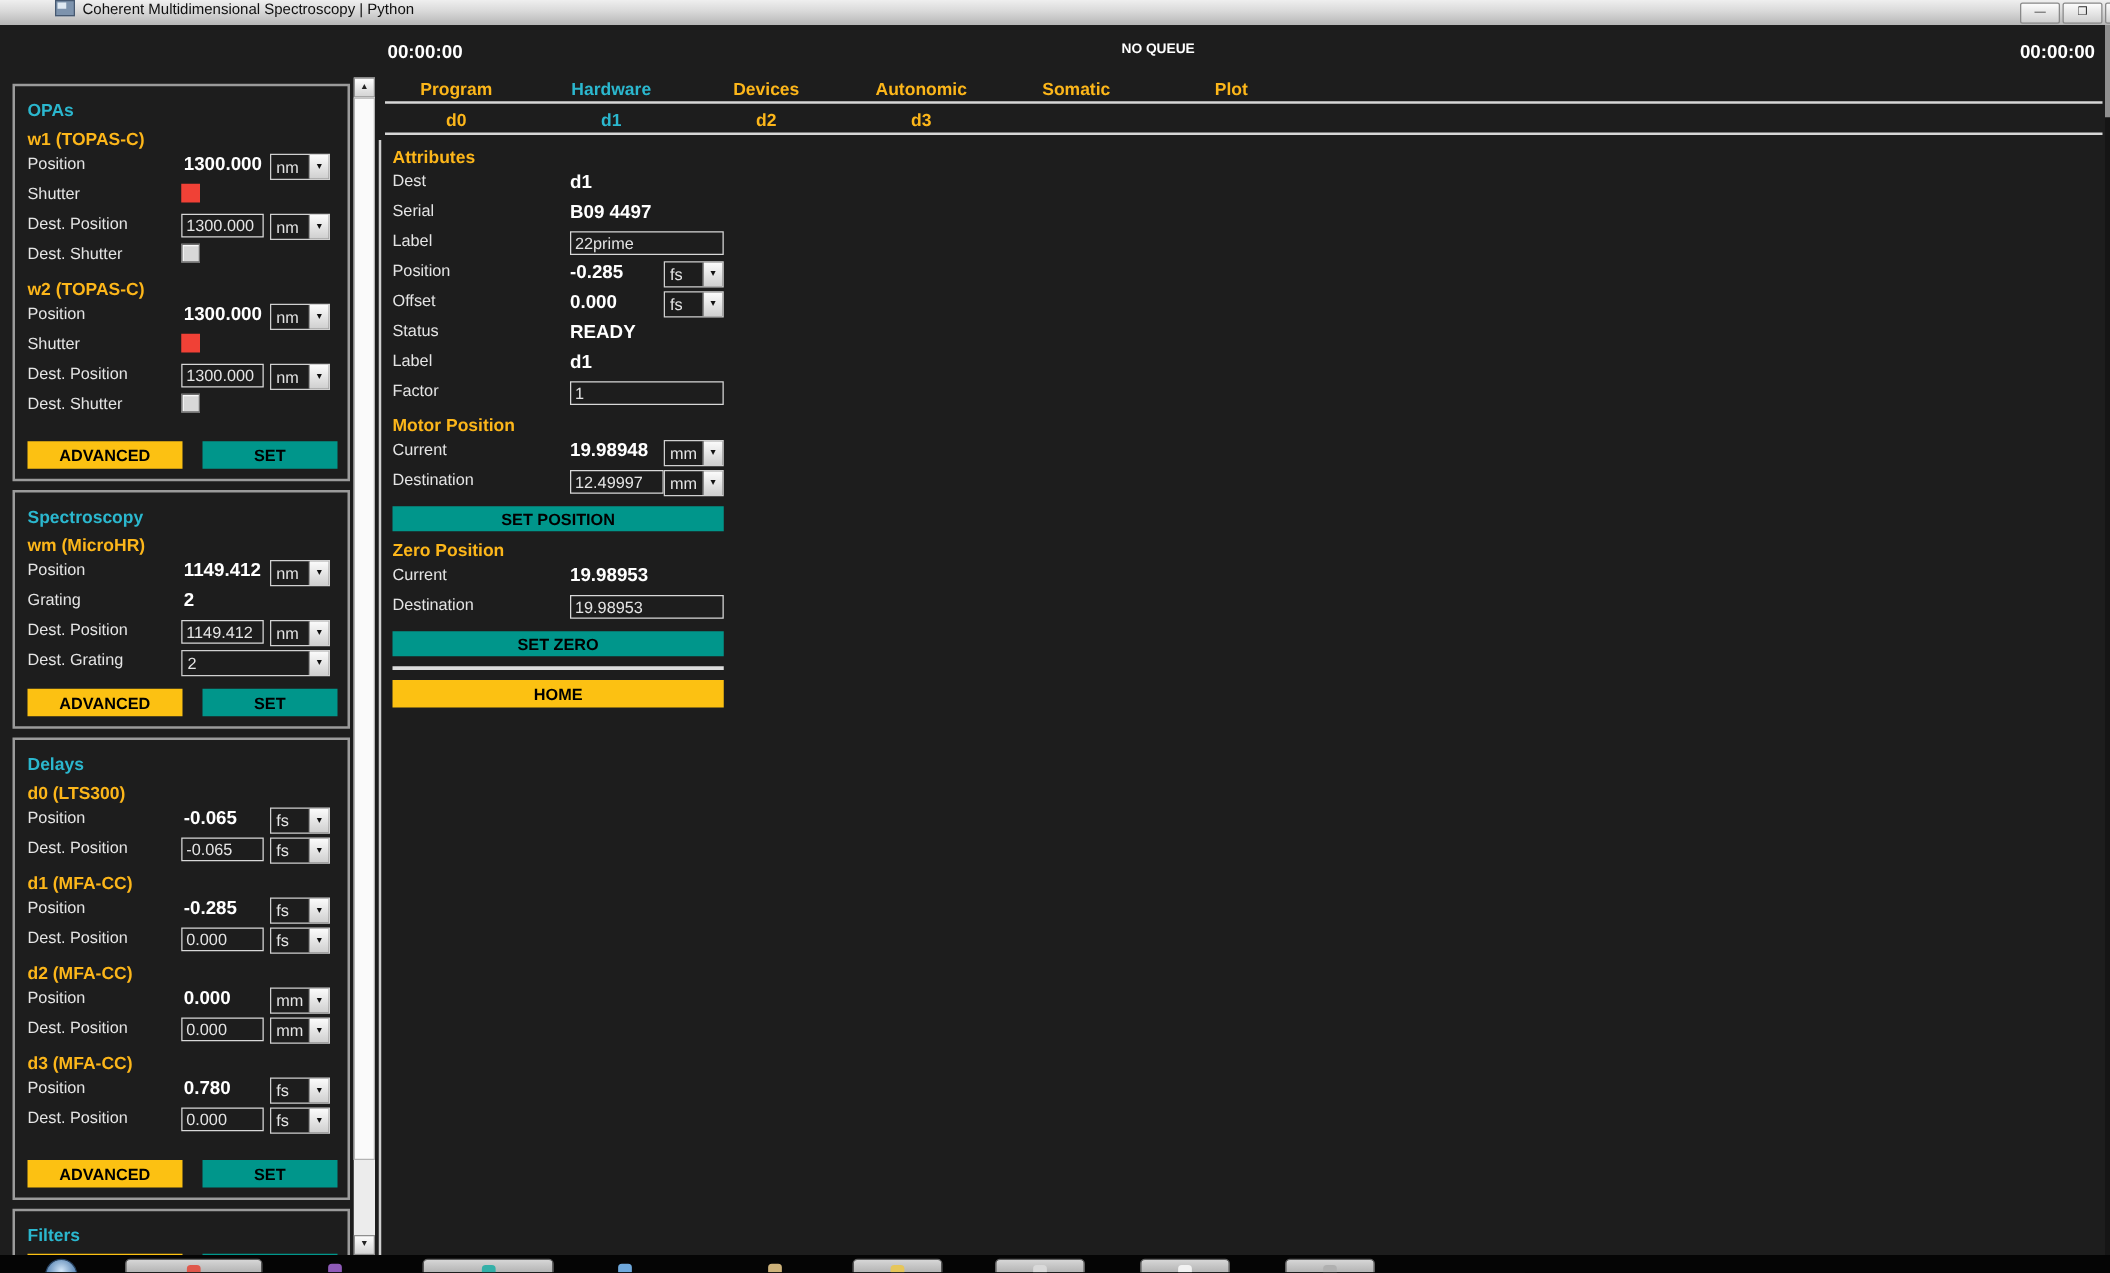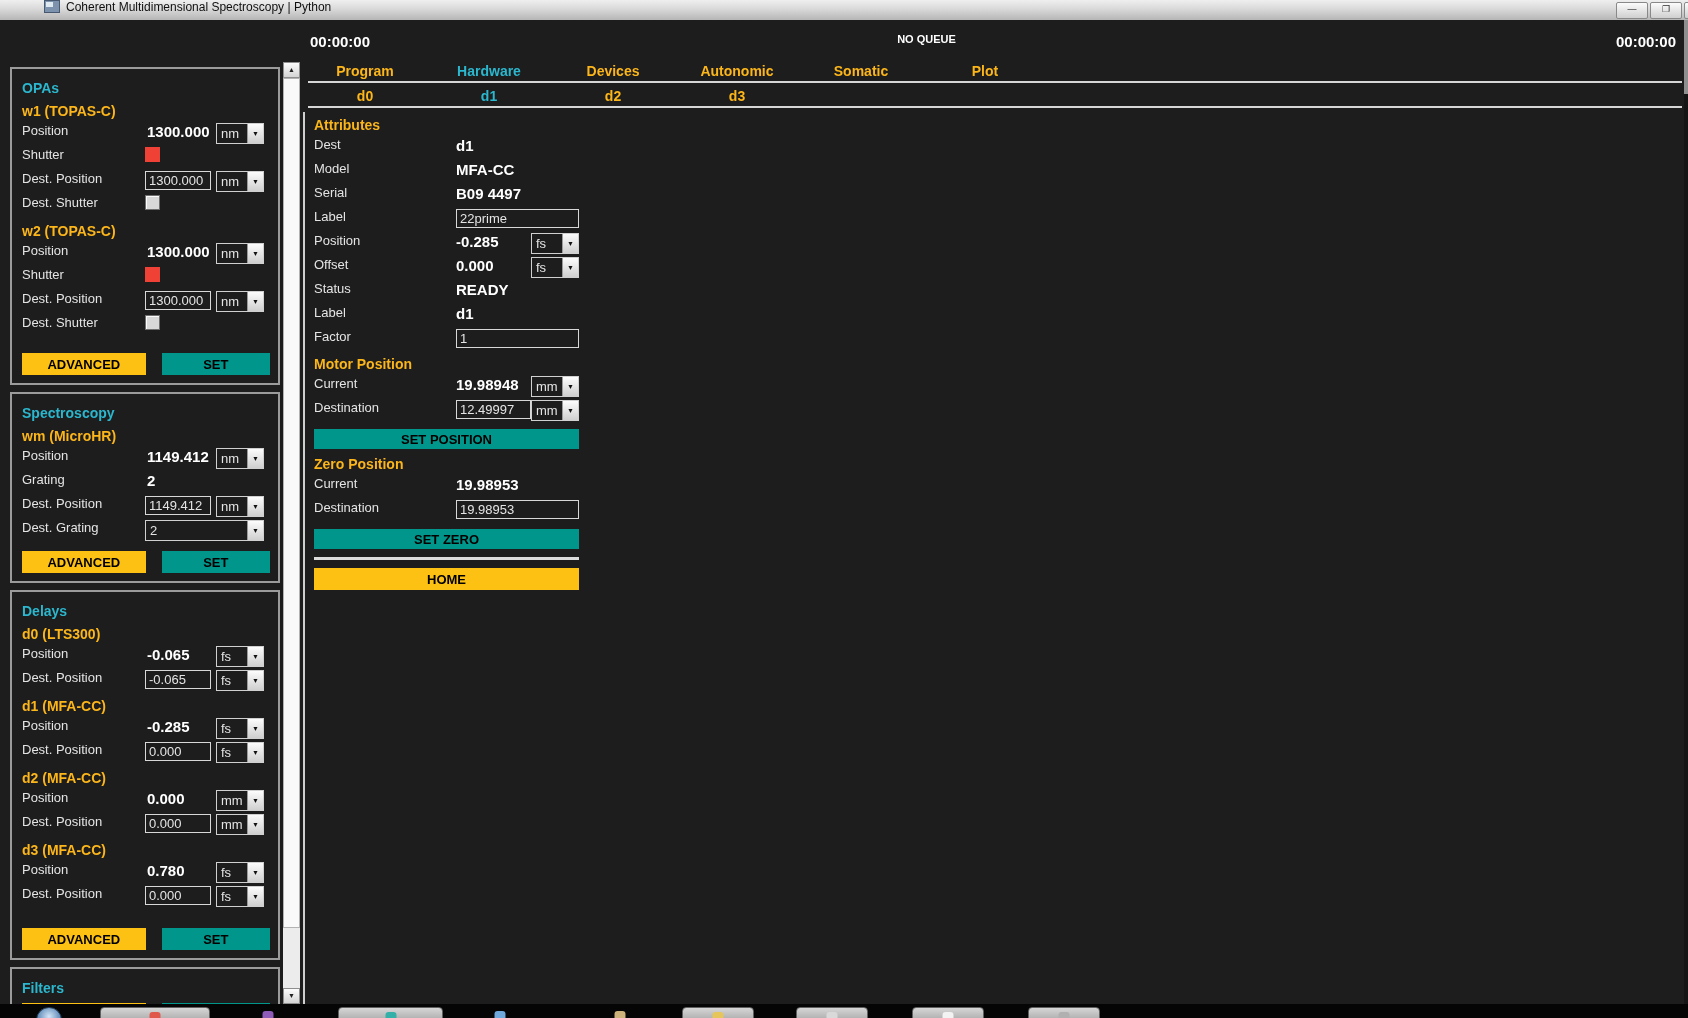--- a/index.html
+++ b/index.html
@@ -382,26 +382,20 @@
     <div class="main-col">
       <div class="mheader">Attributes</div>
       <div>
           <div class="row">
             <span class="rlabel">Dest</span>
             <div class="valcol">
               <div class="val">d1</div>
             </div>
           </div>
           <div class="row">
-            <span class="rlabel">Model</span>
-            <div class="valcol">
-              <div class="val">MFA-CC</div>
-            </div>
-          </div>
-          <div class="row">
             <span class="rlabel">Serial</span>
             <div class="valcol">
               <div class="val">B09 4497</div>
             </div>
           </div>
           <div class="row">
             <span class="rlabel">Label</span>
             <div class="valcol">
               <input class="tinput" type="text" value="22prime" style="">
             </div>

